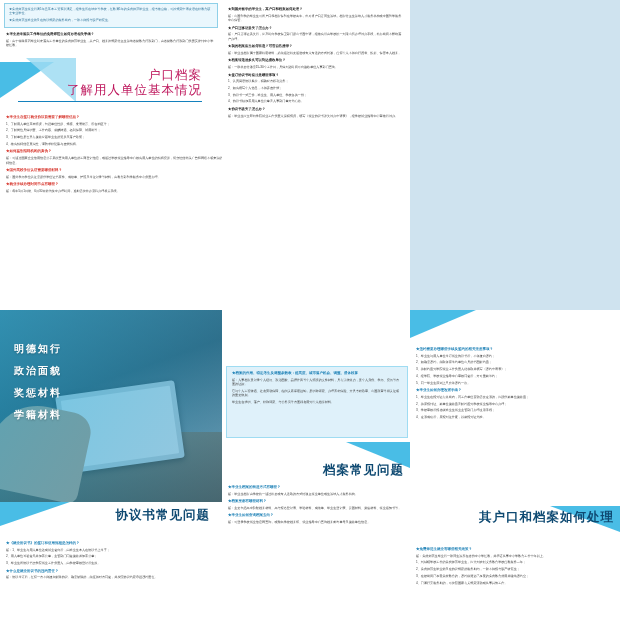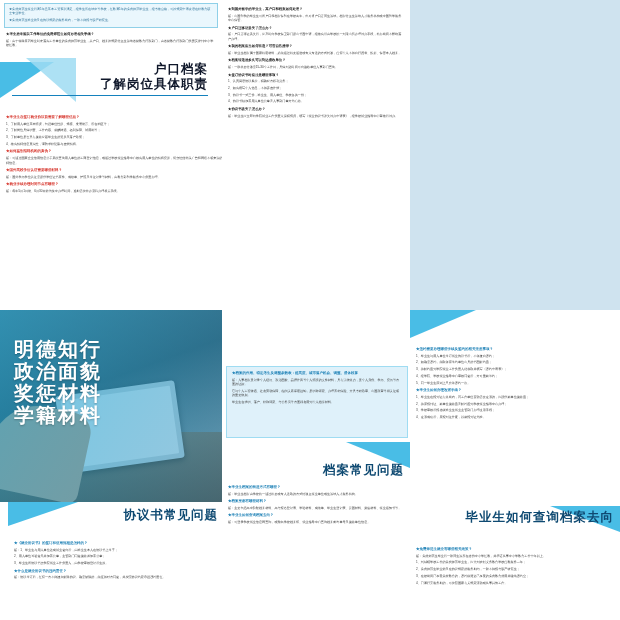--- a/index.html
+++ b/index.html
@@ -22,39 +22,39 @@
   .tiny{font-size:3.1px;line-height:4.6px;color:#3b3b3b;}
   .tiny p{margin:0 0 2.2px 0;}
   .hd-red{color:#d6332a;font-weight:bold;font-size:3.5px;line-height:5px;margin:3px 0 1.5px 0;}
   .hd-blue{color:#1a7fb5;font-weight:bold;font-size:3.5px;line-height:5px;margin:3px 0 1.5px 0;}
   .hd-dark{color:#1a1a1a;font-weight:bold;font-size:3.4px;line-height:5px;margin:3px 0 1.5px 0;}
 
   .note-box{border:0.6px solid #8fd0e8;background:#eaf7fd;padding:3px 4px;margin:3px 4px 4px 4px;}
   .note-box p{margin:0 0 2px 0;font-size:3.1px;line-height:4.4px;color:#2a6f96;}
 
   .sec-title{
-    color:#0f172a;font-weight:bold;text-align:right;
-    font-size:12.5px;line-height:15px;letter-spacing:1px;margin:2px;
+    color:#be185d;font-weight:normal;text-align:right;
+    font-size:12.5px;line-height:15px;letter-spacing:1px;margin:8px;
   }
   .sec-title .u{display:block;border-bottom:1.2px solid #1481bd;width:100%;margin-top:3px;}
 
   .body-col{padding:0 6px;}
 
   
   .bottom{position:absolute;left:0;top:310px;width:620px;height:310px;background:#ffffff;overflow:hidden;}
   .photo{position:absolute;left:0;top:0;width:222px;height:192px;overflow:hidden;
       background:linear-gradient(160deg,#6f7d84 0%,#4d6068 40%,#8c9aa0 75%,#b9c3c6 100%);}
   .photo .desk{position:absolute;left:0;bottom:0;width:222px;height:70px;background:linear-gradient(180deg,#8d7c68,#6d5d4b);}
   .photo .tablet{position:absolute;left:60px;top:78px;width:120px;height:78px;background:#cfd8dc;border-radius:3px;transform:rotate(-8deg);box-shadow:0 2px 6px rgba(0,0,0,0.35);}
   .photo .tablet .screen{position:absolute;left:5px;top:5px;right:5px;bottom:5px;background:#eef3f5;border-radius:1px;}
   .photo .hand{position:absolute;left:-10px;top:96px;width:96px;height:90px;background:#caa98c;border-radius:48px 20px 10px 10px;transform:rotate(12deg);}
   .photo .tint{position:absolute;left:0;top:0;width:222px;height:192px;background:linear-gradient(120deg,rgba(0,160,214,0.55),rgba(0,120,180,0.35));}
-  .photo-slogan{position:absolute;left:14px;top:28px;color:#ffffff;font-weight:bold;font-size:20px;line-height:22px;letter-spacing:2px;text-shadow:0 1px 2px rgba(0,0,0,0.25);}
-
-  .col-d{position:absolute;left:8px;top:192px;width:222px;height:96px;background:#fff;overflow:hidden;}
+  .photo-slogan{position:absolute;left:14px;top:28px;color:#ffffff;font-weight:bold;font-size:10px;line-height:22px;letter-spacing:2px;text-shadow:0 1px 2px rgba(0,0,0,0.25);}
+
+  .col-d{position:absolute;left:0;top:192px;width:222px;height:96px;background:#fff;overflow:hidden;}
   .col-e{position:absolute;left:222px;top:0;width:188px;height:310px;background:#fff;overflow:hidden;}
   .col-f{position:absolute;left:410px;top:0;width:210px;height:310px;background:#fff;overflow:hidden;}
   .sec-title-c{color:#0f4a72;font-weight:bold;text-align:right;font-size:12.5px;line-height:15px;letter-spacing:1px;margin:0;}
   .ltblue{background:#dff1fa;}
 </style>
 </head>
 <body>
 
 <div class="page">
 
@@ -71,21 +71,21 @@
       </div>
 
       <div style="position:absolute;left:0;top:58px;width:222px;height:46px;overflow:hidden;">
         <div style="position:absolute;left:-6px;top:4px;width:0;height:0;border-left:60px solid #35b6e3;border-bottom:40px solid transparent;opacity:.9;"></div>
         <div style="position:absolute;left:26px;top:0;width:0;height:0;border-right:50px solid #9fdcf2;border-bottom:44px solid transparent;opacity:.85;"></div>
       </div>
 
       <div style="position:absolute;left:10px;top:60px;width:200px;">
         <div class="sec-title">
           <span>户口档案</span><br>
-          <span>了解岗位具体职责</span>
+          <span>了解用人单位基本情况</span>
           <span class="u"></span>
         </div>
       </div>
 
       <div class="body-col tiny" style="position:absolute;left:0;top:112px;width:222px;">
         <div class="hd-red">★毕业生在签订就业协议前需要了解哪些信息？</div>
         <p>1、了解用人单位基本情况，包括单位性质、规模、发展前景、所在地区等；</p>
         <p>2、了解岗位具体职责、工作内容、薪酬待遇、福利保障、试用期等；</p>
         <p>3、了解单位是否具有接收应届毕业生的资质及落户政策；</p>
         <p>4、核实招聘信息真实性，谨防求职陷阱与虚假招聘。</p>
@@ -204,21 +204,21 @@
         <p>1、毕业生在报到证有效期内，因工作单位变动需要改派的，应提供新单位接收函；</p>
         <p>2、持原报到证、新单位接收函及解约函到学校就业指导中心办理；</p>
         <p>3、学校审核后报省级毕业生就业主管部门办理改派手续；</p>
         <p>4、改派成功后，原报到证作废，以新报到证为准。</p>
       </div>
 
       <div style="position:absolute;left:0;top:196px;width:210px;height:28px;overflow:hidden;">
         <div style="position:absolute;right:0;top:0;width:0;height:0;border-right:70px solid #35b6e3;border-bottom:26px solid transparent;opacity:.9;"></div>
       </div>
       <div style="position:absolute;left:8px;top:200px;width:196px;">
-        <div class="sec-title-c"><span>毕业生如何查询档案去向</span><span class="u"></span></div>
+        <div class="sec-title-c"><span>其户口和档案如何处理</span><span class="u"></span></div>
       </div>
 
       <div class="body-col tiny" style="position:absolute;left:0;top:234px;width:210px;">
         <div class="hd-blue">★免费师范生就业有哪些相关政策？</div>
         <p>答：免费师范生毕业后一般回生源所在省份中小学任教，并承诺从事中小学教育工作十年以上。</p>
         <p>1、到城镇学校工作的免费师范毕业生，应先到农村义务教育学校任教服务二年；</p>
         <p>2、免费师范生毕业前及在协议规定的服务期内，一般不得报考脱产研究生；</p>
         <p>3、在校期间已享受免费教育的，违约须退还已享受的免费教育费用并缴纳违约金；</p>
         <p>4、已履行完服务期的，可按照国家有关规定流动或从事其他工作。</p>
       </div>

